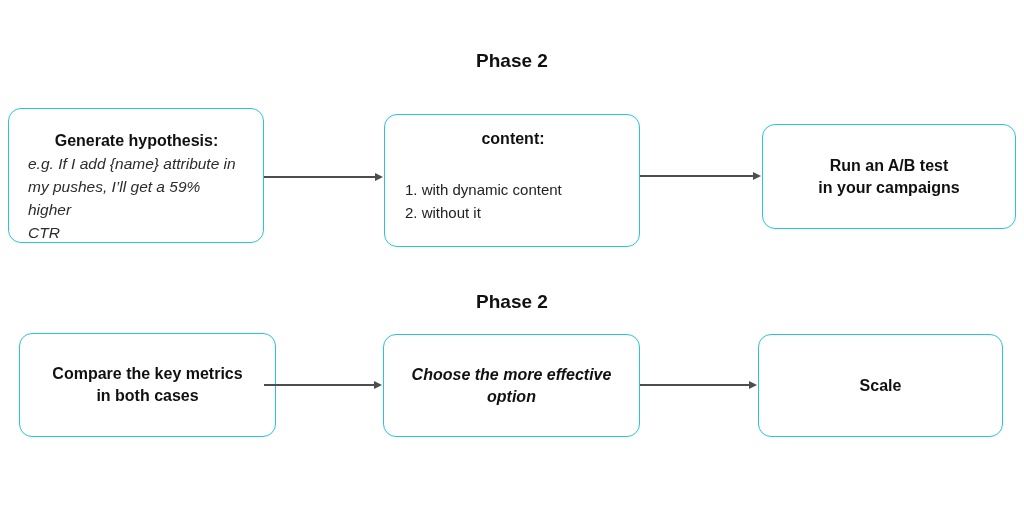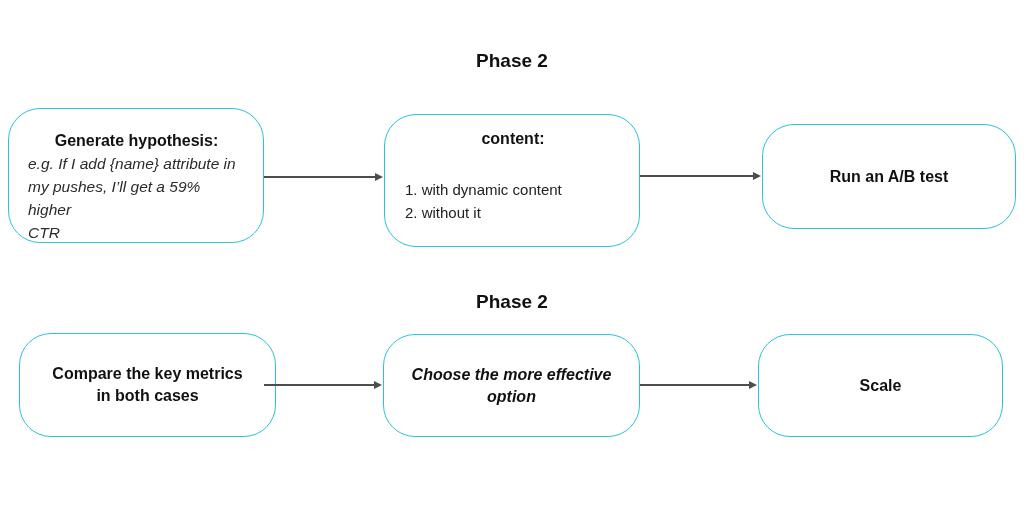--- a/index.html
+++ b/index.html
@@ -13,21 +13,21 @@
     font-size: 19px;
     font-weight: bold;
     color: #111;
   }
   #phase1-title { top: 50px; }
   #phase2-title { top: 291px; }
 
   .node {
     position: absolute;
     border: 1.6px solid #29c4d9;
-    border-radius: 32px;
+    border-radius: 13px;
     background: #ffffff;
   }
 
   
   #box-hypothesis { left: 8px;   top: 108px; width: 256px; height: 135px; padding: 21px 18px 0 19px; }
   #box-content    { left: 384px; top: 114px; width: 256px; height: 133px; padding: 13px 16px 0 18px; }
   #box-abtest     { left: 762px; top: 124px; width: 254px; height: 105px;
                     display: flex; align-items: center; justify-content: center; }
 
   
@@ -117,20 +117,21 @@
   </div>
 </div>
 
 <div class="flow-arrow" id="arrow-2">
   <span class="arrowhead"></span>
 </div>
 
 <div class="node" id="box-abtest">
   <div class="node-heading">
     <span class="heading-line">Run an A/B test</span>
+    <span class="heading-line">in your campaigns</span>
   </div>
 </div>
 
 <div class="node" id="box-compare">
   <div class="node-heading">
     <span class="heading-line">Compare the key metrics</span>
     <span class="heading-line">in both cases</span>
   </div>
 </div>
 

